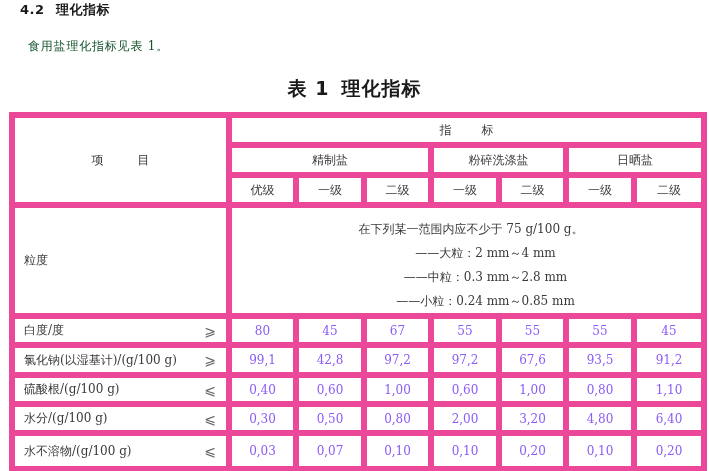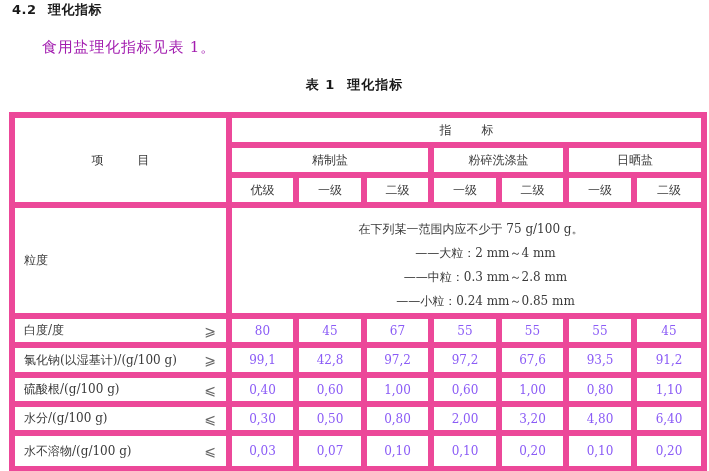--- a/index.html
+++ b/index.html
@@ -10,51 +10,51 @@
     body {
       width: 709px;
       height: 471px;
       position: relative;
       overflow: hidden;
       font-family: "DejaVu Serif", "Liberation Serif", serif;
       color: #2a2a2a;
     }
     .section-heading {
       position: absolute;
-      left: 12px;
+      left: 20px;
       top: 1px;
       font-family: "DejaVu Sans", "Liberation Sans", sans-serif;
       font-weight: bold;
       font-size: 13px;
       color: #1a1a1a;
       white-space: nowrap;
       letter-spacing: 0.5px;
     }
     .section-heading .num {
       display: inline-block;
       width: 36px;
     }
     .para {
       position: absolute;
-      left: 42px;
+      left: 28px;
       top: 38px;
-      font-size: 15px;
+      font-size: 12px;
       letter-spacing: 0.8px;
-      color: #a21caf;
+      color: #14532d;
       white-space: nowrap;
     }
     .caption {
       position: absolute;
       left: 0;
       width: 709px;
       top: 76px;
       text-align: center;
       font-family: "DejaVu Sans", "Liberation Sans", sans-serif;
       font-weight: bold;
-      font-size: 13px;
+      font-size: 19px;
       color: #1a1a1a;
       letter-spacing: 1px;
       white-space: nowrap;
     }
     .caption .tnum {
       margin-right: 12px;
     }
     table.spec {
       position: absolute;
       left: 9px;

